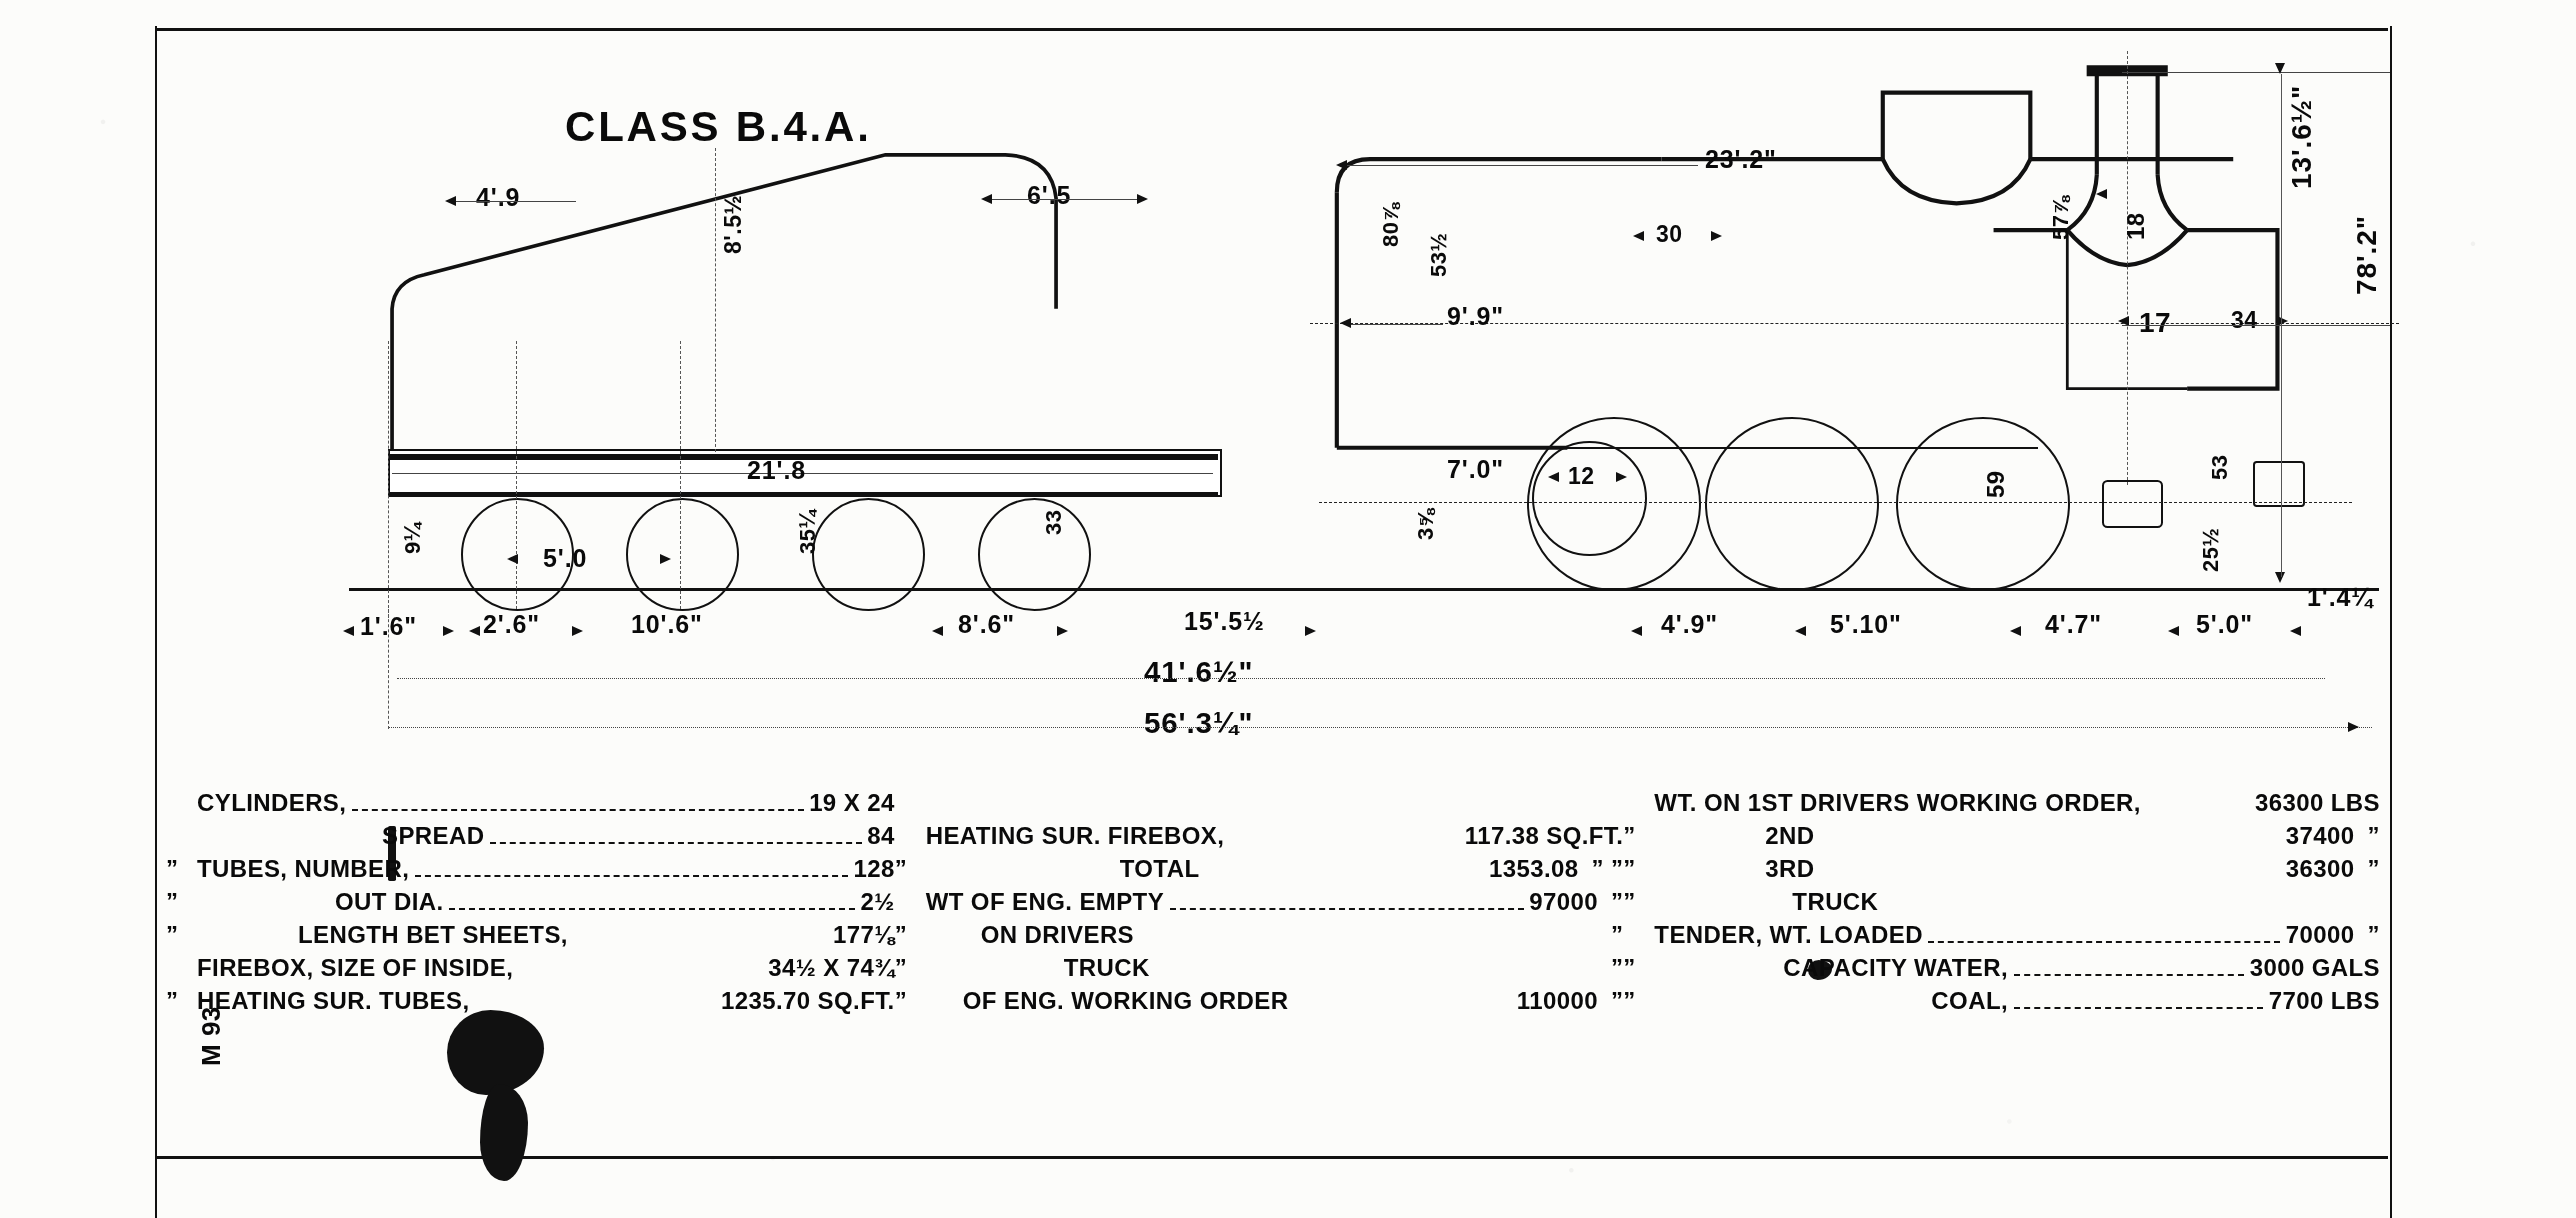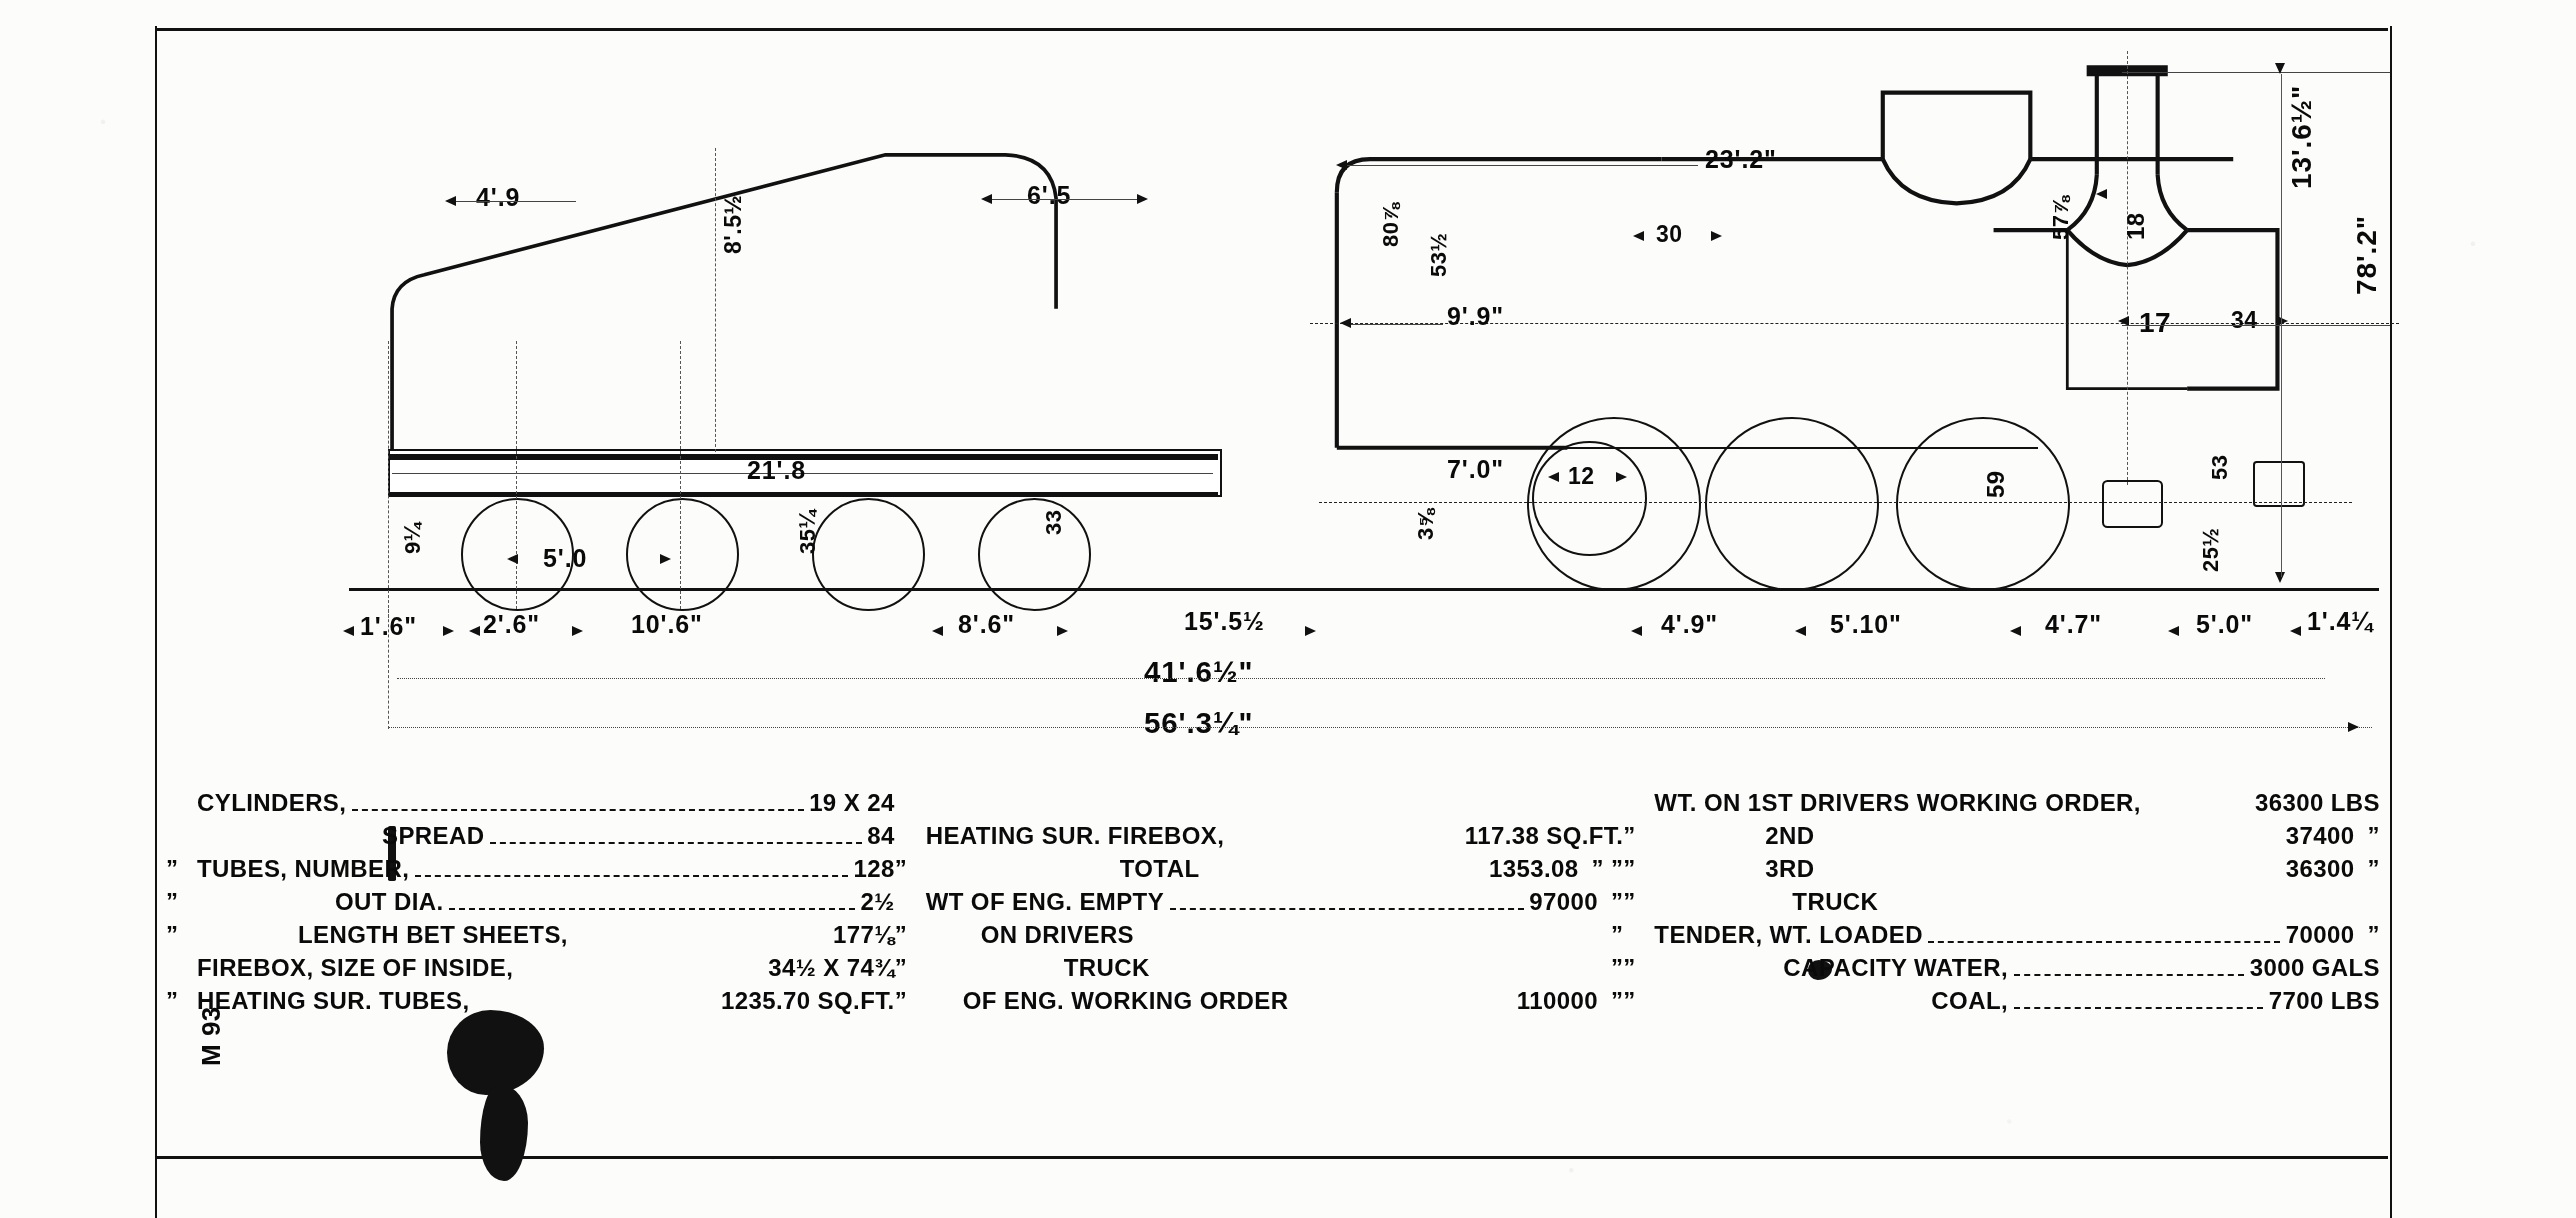--- a/index.html
+++ b/index.html
@@ -67,20 +67,21 @@
 </head>
 <body>
 
 <div id="sheet">
   <div id="grain"></div>
 
   <div id="border2"></div>
   <div class="hline" style="left:155px;top:28px;width:2233px;border-top-width:3.7px;"></div>
   <div class="hline" style="left:155px;top:1156px;width:2233px;border-top-width:3.7px;"></div>
 
+  <div class="lbl" id="title">CLASS B.4.A.</div>
 
   <div class="lbl rot dimsm" style="left:196px;top:1066px;font-size:26px;">M 93</div>
 
   <svg style="position:absolute;left:369px;top:129px;width:830px;height:332px;overflow:visible;" viewBox="0 0 900 360" width="830" height="332">
     <path d="M 25,350 L 25,195 Q 27,165 60,158 L 560,28 L 690,28 Q 740,30 745,75 L 745,195" fill="none" stroke="#111" stroke-width="4"></path>
   </svg>
 
   <div class="solid" style="left:388px;top:449px;width:830px;height:44px;border-width:2.8px;background:#fff;"></div>
   <div class="hline" style="left:388px;top:454px;width:830px;border-top-width:6.5px;"></div>
   <div class="hline" style="left:388px;top:492px;width:830px;border-top-width:4.6px;"></div>
@@ -211,21 +212,21 @@
 
   <div class="lbl dim" style="left:360px;top:612px;">1'.6"</div>
   <div class="lbl dim" style="left:483px;top:610px;">2'.6"</div>
   <div class="lbl dim" style="left:631px;top:610px;">10'.6"</div>
   <div class="lbl dim" style="left:958px;top:610px;">8'.6"</div>
   <div class="lbl dim" style="left:1184px;top:607px;">15'.5½</div>
   <div class="lbl dim" style="left:1661px;top:610px;">4'.9"</div>
   <div class="lbl dim" style="left:1830px;top:610px;">5'.10"</div>
   <div class="lbl dim" style="left:2045px;top:610px;">4'.7"</div>
   <div class="lbl dim" style="left:2196px;top:610px;">5'.0"</div>
-  <div class="lbl dim" style="left:2307px;top:607px;">1'.4¼</div>
+  <div class="lbl dim" style="left:2307px;top:583px;">1'.4¼</div>
 
   <div class="ar l" style="left:343px;top:626px;"></div>
   <div class="ar r" style="left:443px;top:626px;"></div>
   <div class="ar l" style="left:469px;top:626px;"></div>
   <div class="ar r" style="left:572px;top:626px;"></div>
   <div class="ar l" style="left:932px;top:626px;"></div>
   <div class="ar r" style="left:1057px;top:626px;"></div>
   <div class="ar r" style="left:1305px;top:626px;"></div>
   <div class="ar l" style="left:1631px;top:626px;"></div>
   <div class="ar l" style="left:1795px;top:626px;"></div>

